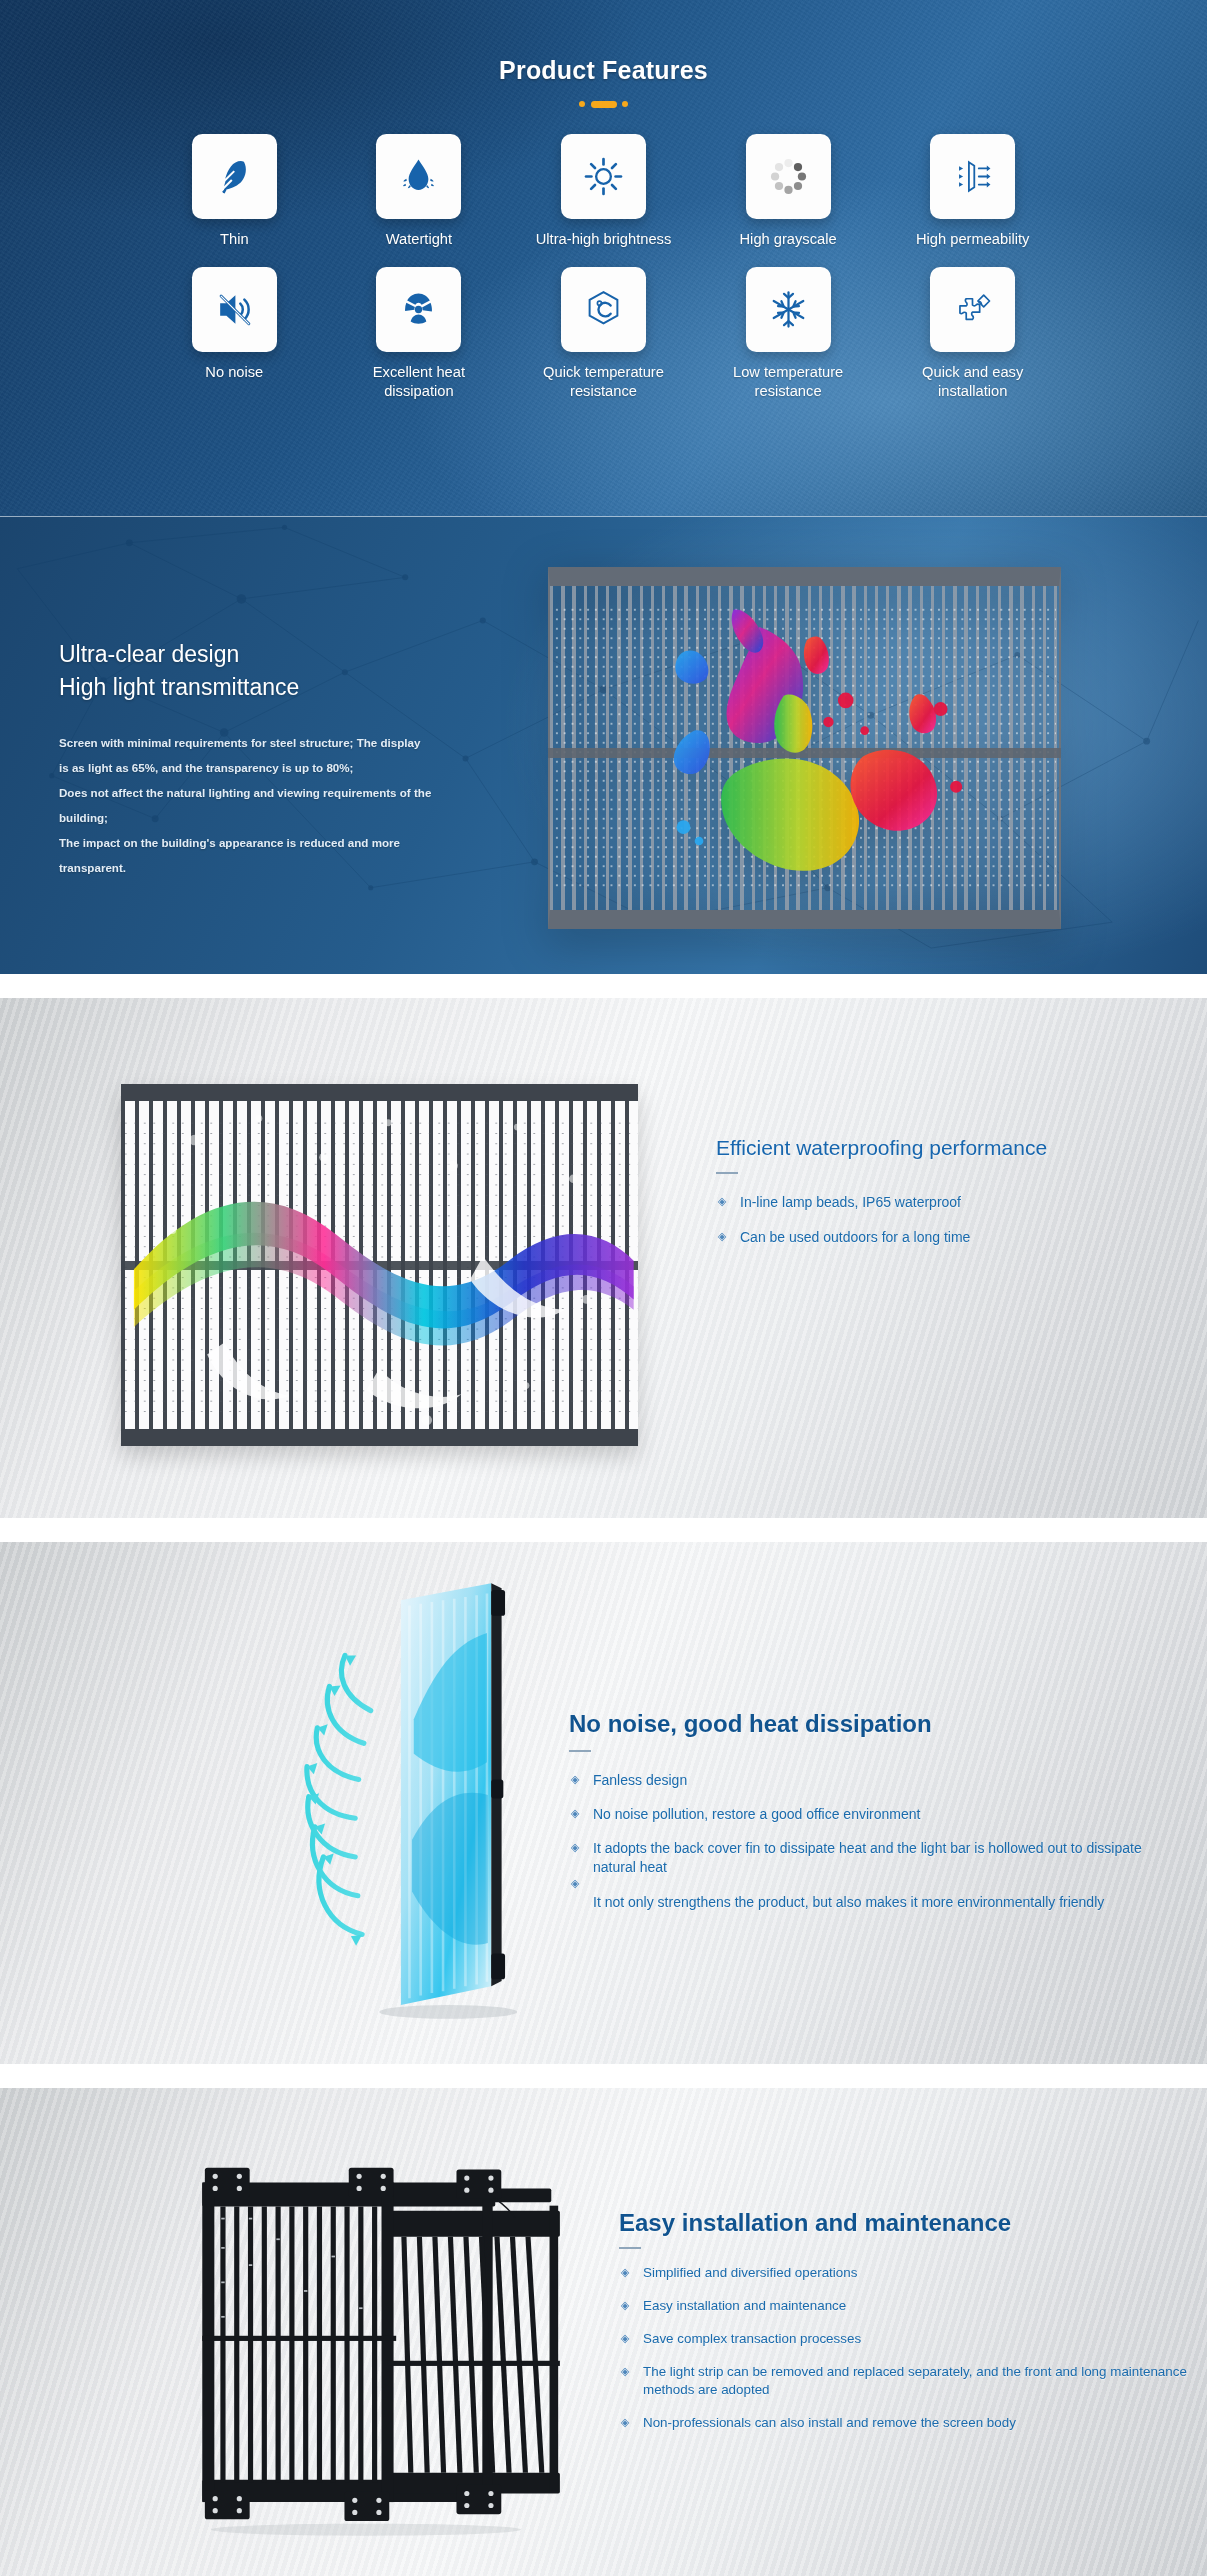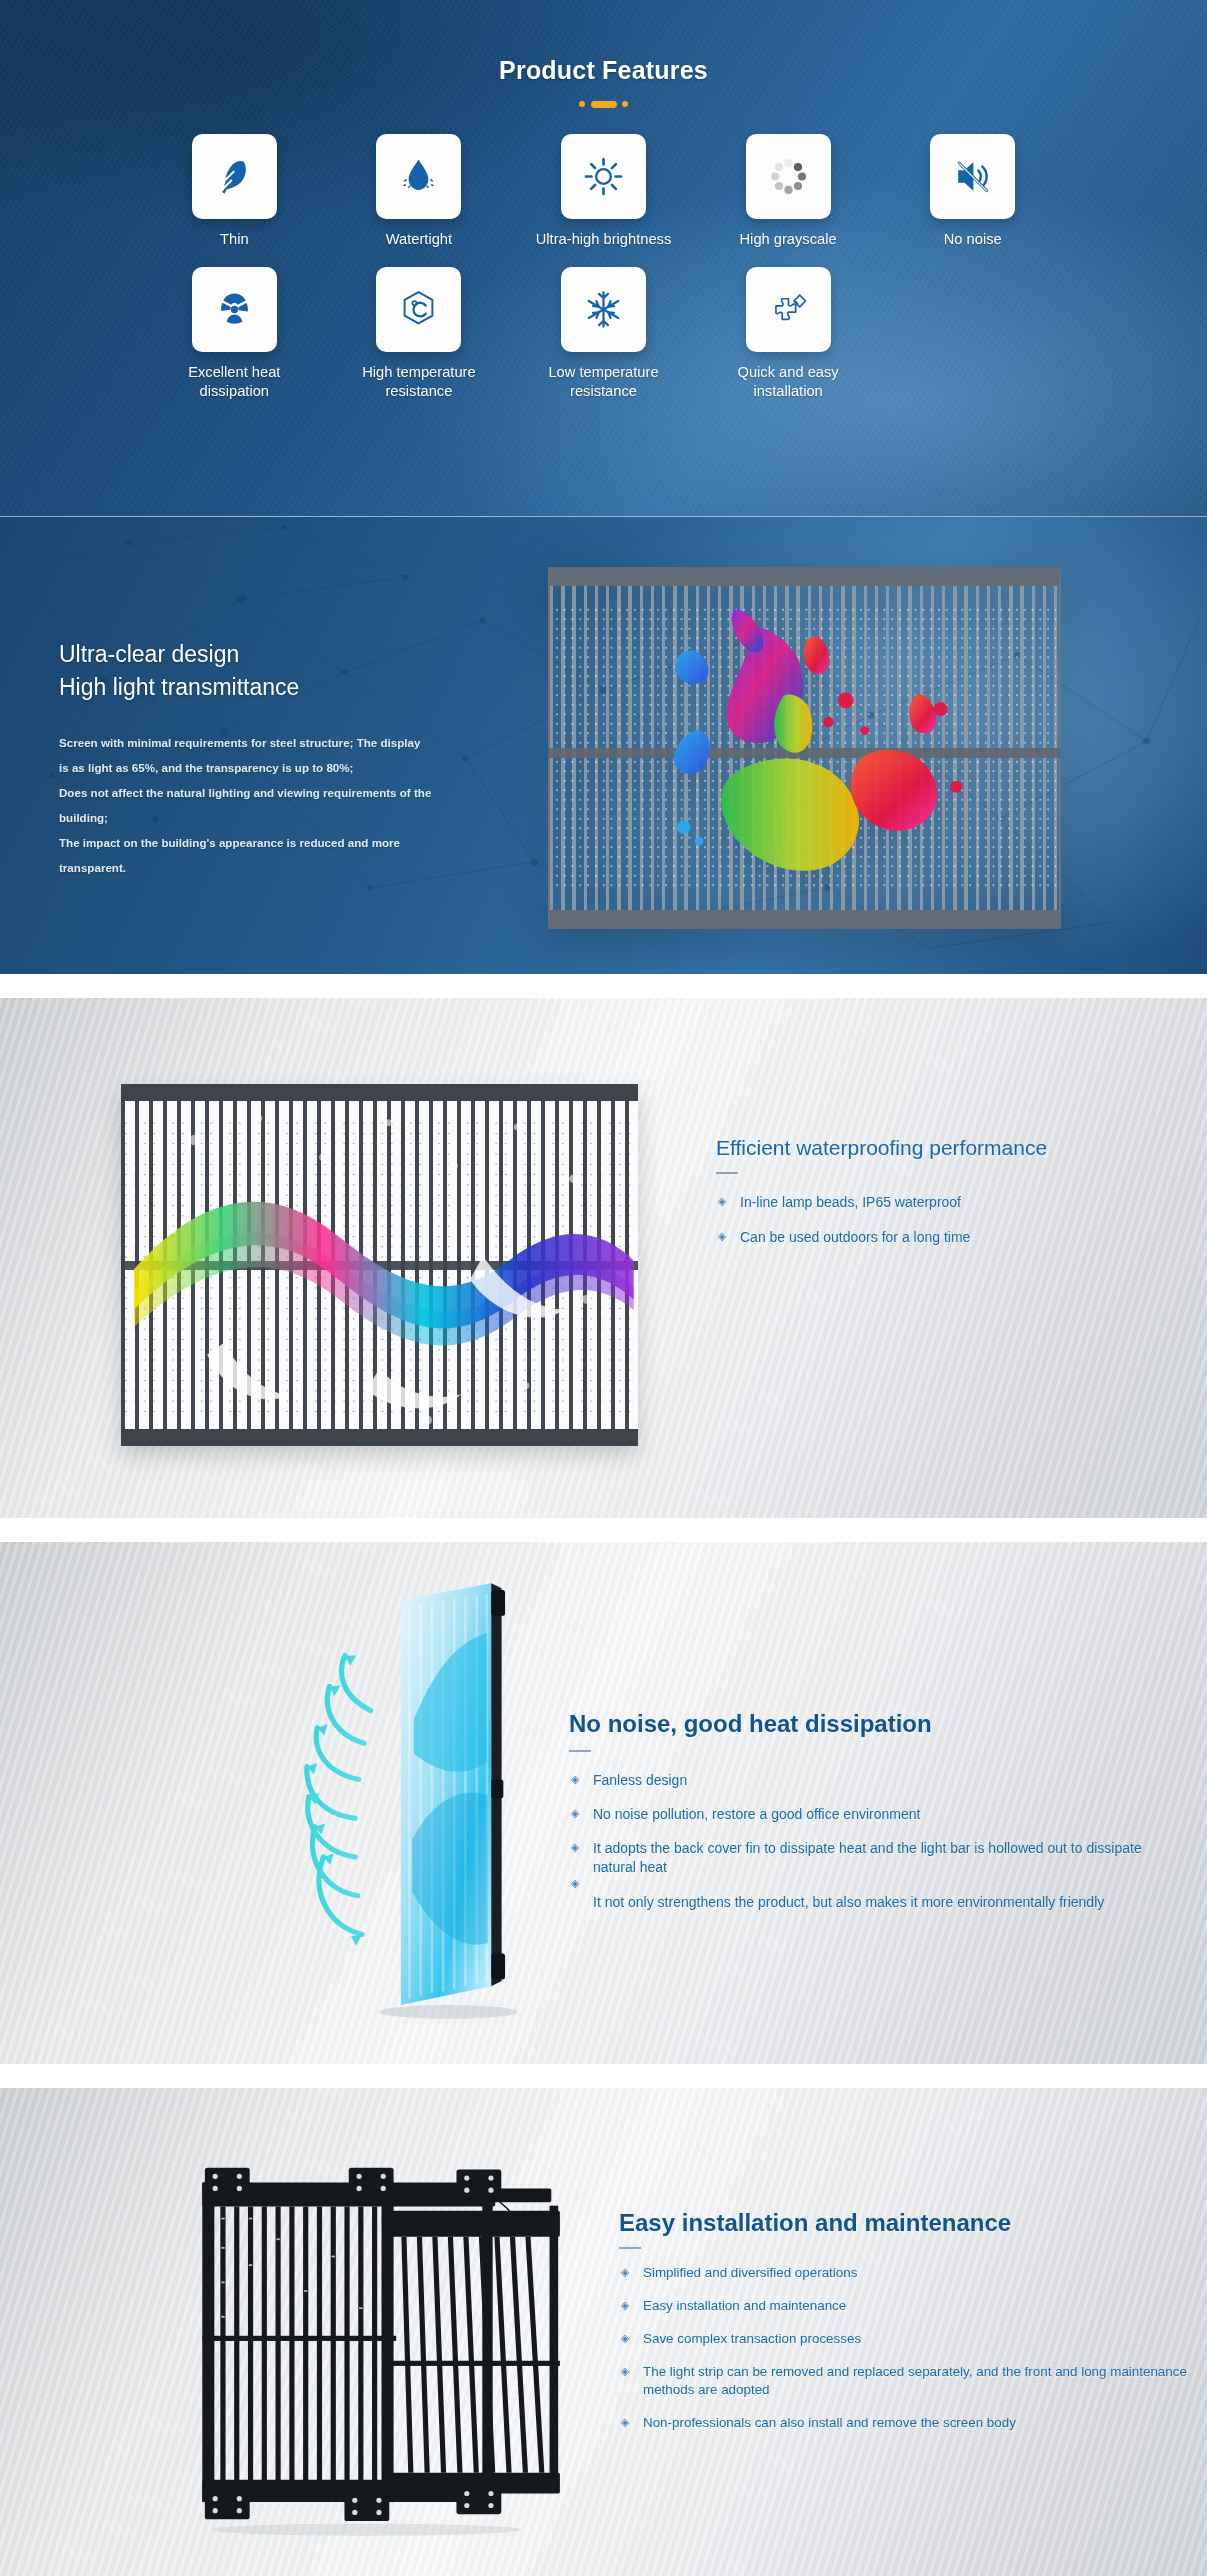--- a/index.html
+++ b/index.html
@@ -257,20 +257,43 @@
               <circle cx="34.6" cy="34.6" r="4.6" fill="#8d8d8d"></circle>
               <circle cx="24" cy="39" r="4.6" fill="#a4a4a4"></circle>
               <circle cx="13.4" cy="34.6" r="4.6" fill="#c2c2c2"></circle>
               <circle cx="9" cy="24" r="4.6" fill="#d3d3d3"></circle>
               <circle cx="13.4" cy="13.4" r="4.6" fill="#e4e4e4"></circle>
             </svg>
           </div>
           <div class="feat-label">High grayscale</div>
         </div>
 
+        <div class="feat-cell">
+          <div class="feat-card">
+            <svg class="ico" width="43" height="43" viewBox="0 0 48 48">
+              <path d="M20 8 L26 12 L26 36 L20 40 Z" fill="none" stroke="#1763ab" stroke-width="2"></path>
+              <g fill="#1763ab">
+                <path d="M9 12.5 L13.5 15 L9 17.5 Z"></path>
+                <path d="M9 21.5 L13.5 24 L9 26.5 Z"></path>
+                <path d="M9 30.5 L13.5 33 L9 35.5 Z"></path>
+              </g>
+              <g stroke="#1763ab" stroke-width="2" stroke-linecap="round">
+                <line x1="31" y1="15" x2="40" y2="15"></line>
+                <line x1="31" y1="24" x2="40" y2="24"></line>
+                <line x1="31" y1="33" x2="40" y2="33"></line>
+              </g>
+              <g fill="#1763ab">
+                <path d="M40 11.8 L44 15 L40 18.2 Z"></path>
+                <path d="M40 20.8 L44 24 L40 27.2 Z"></path>
+                <path d="M40 29.8 L44 33 L40 36.2 Z"></path>
+              </g>
+            </svg>
+          </div>
+          <div class="feat-label">High permeability</div>
+        </div>
 
         <div class="feat-cell">
           <div class="feat-card">
             <svg class="ico" width="43" height="43" viewBox="0 0 48 48">
               <path class="ico-blue" d="M25 8 L15 17 H8 v14 h7 l10 9 z"></path>
               <g fill="none" stroke="#1763ab" stroke-width="2.8" stroke-linecap="round">
                 <path d="M30.5 17.5a9 9 0 0 1 0 13"></path>
                 <path d="M35 13a15 15 0 0 1 0 22"></path>
               </g>
               <line x1="9" y1="9" x2="40" y2="40" stroke="#1763ab" stroke-width="3.2" stroke-linecap="round"></line>
@@ -293,21 +316,21 @@
         </div>
 
         <div class="feat-cell">
           <div class="feat-card">
             <svg class="ico" width="43" height="43" viewBox="0 0 48 48">
               <path d="M24 4.5 L39.5 13.2 V30.8 L24 39.5 L8.5 30.8 V13.2 Z" fill="none" stroke="#1763ab" stroke-width="2.2"></path>
               <circle cx="19.5" cy="17" r="2.3" fill="none" stroke="#1763ab" stroke-width="1.9"></circle>
               <path d="M32 19.5a7.6 7.6 0 1 0 0 9.2" fill="none" stroke="#1763ab" stroke-width="2.6" stroke-linecap="round"></path>
             </svg>
           </div>
-          <div class="feat-label">High temperature resistance</div>
+          <div class="feat-label">Quick temperature resistance</div>
         </div>
 
         <div class="feat-cell">
           <div class="feat-card">
             <svg class="ico" width="43" height="43" viewBox="0 0 48 48">
               <g stroke="#1763ab" stroke-width="2.5" stroke-linecap="round" fill="none">
                 <line x1="24" y1="5" x2="24" y2="43"></line>
                 <line x1="7.5" y1="14.5" x2="40.5" y2="33.5"></line>
                 <line x1="40.5" y1="14.5" x2="7.5" y2="33.5"></line>
                 <path d="M24 11 l-5-4.5 M24 11 l5-4.5"></path>

